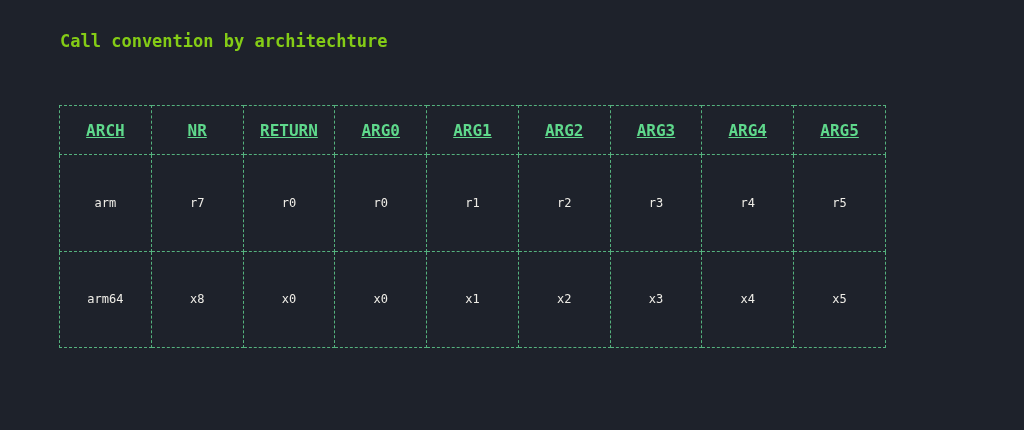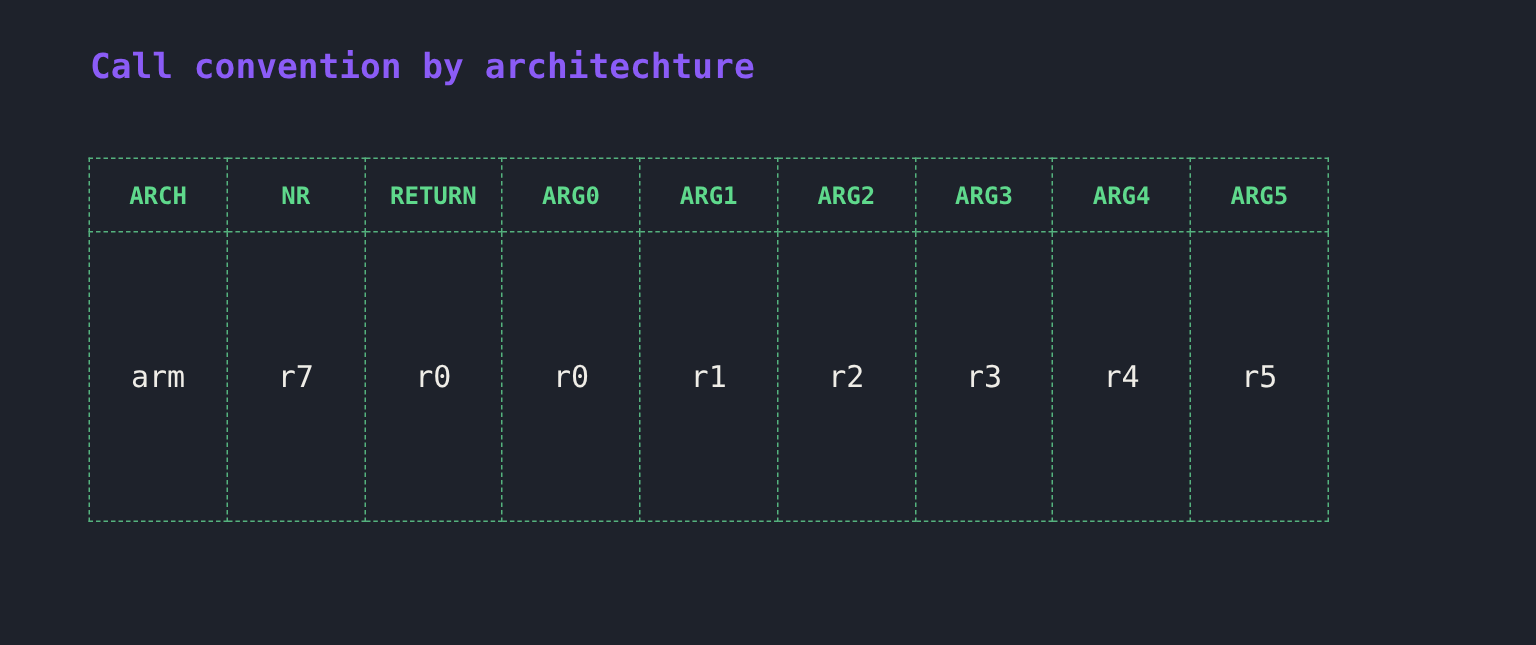--- a/index.html
+++ b/index.html
@@ -16,24 +16,24 @@
   }
   .page {
     position: absolute;
     inset: 0;
   }
   .title {
     position: absolute;
     left: 60px;
     top: 32px;
     margin: 0;
-    font-size: 23px;
+    font-size: 17px;
     line-height: 1.15;
     font-weight: bold;
-    color: #8b5cf6;
+    color: #84cc16;
     white-space: nowrap;
     font-family: "DejaVu Sans Mono", monospace;
   }
   table.cc-table {
     position: absolute;
     left: 59px;
     top: 105px;
     width: 827px;
     height: 243px;
     border-collapse: collapse;
@@ -45,24 +45,25 @@
     text-align: center;
     vertical-align: middle;
     padding: 0;
     height: 48px;
     font-family: "DejaVu Sans Mono", monospace;
   }
   .cc-table th {
     color: #5fd98c;
     font-size: 16px;
     font-weight: bold;
+    text-decoration: underline;
   }
   .cc-table td {
     color: #efede7;
-    font-size: 20px;
+    font-size: 12px;
     font-weight: normal;
   }
 </style>
 </head>
 <body>
 
 <div class="page">
 
   <h1 class="title">Call convention by architechture</h1>
 
@@ -85,16 +86,27 @@
         <td>arm</td>
         <td>r7</td>
         <td>r0</td>
         <td>r0</td>
         <td>r1</td>
         <td>r2</td>
         <td>r3</td>
         <td>r4</td>
         <td>r5</td>
       </tr>
+      <tr>
+        <td>arm64</td>
+        <td>x8</td>
+        <td>x0</td>
+        <td>x0</td>
+        <td>x1</td>
+        <td>x2</td>
+        <td>x3</td>
+        <td>x4</td>
+        <td>x5</td>
+      </tr>
     </tbody>
   </table>
 
 </div>
 
 </body></html>

